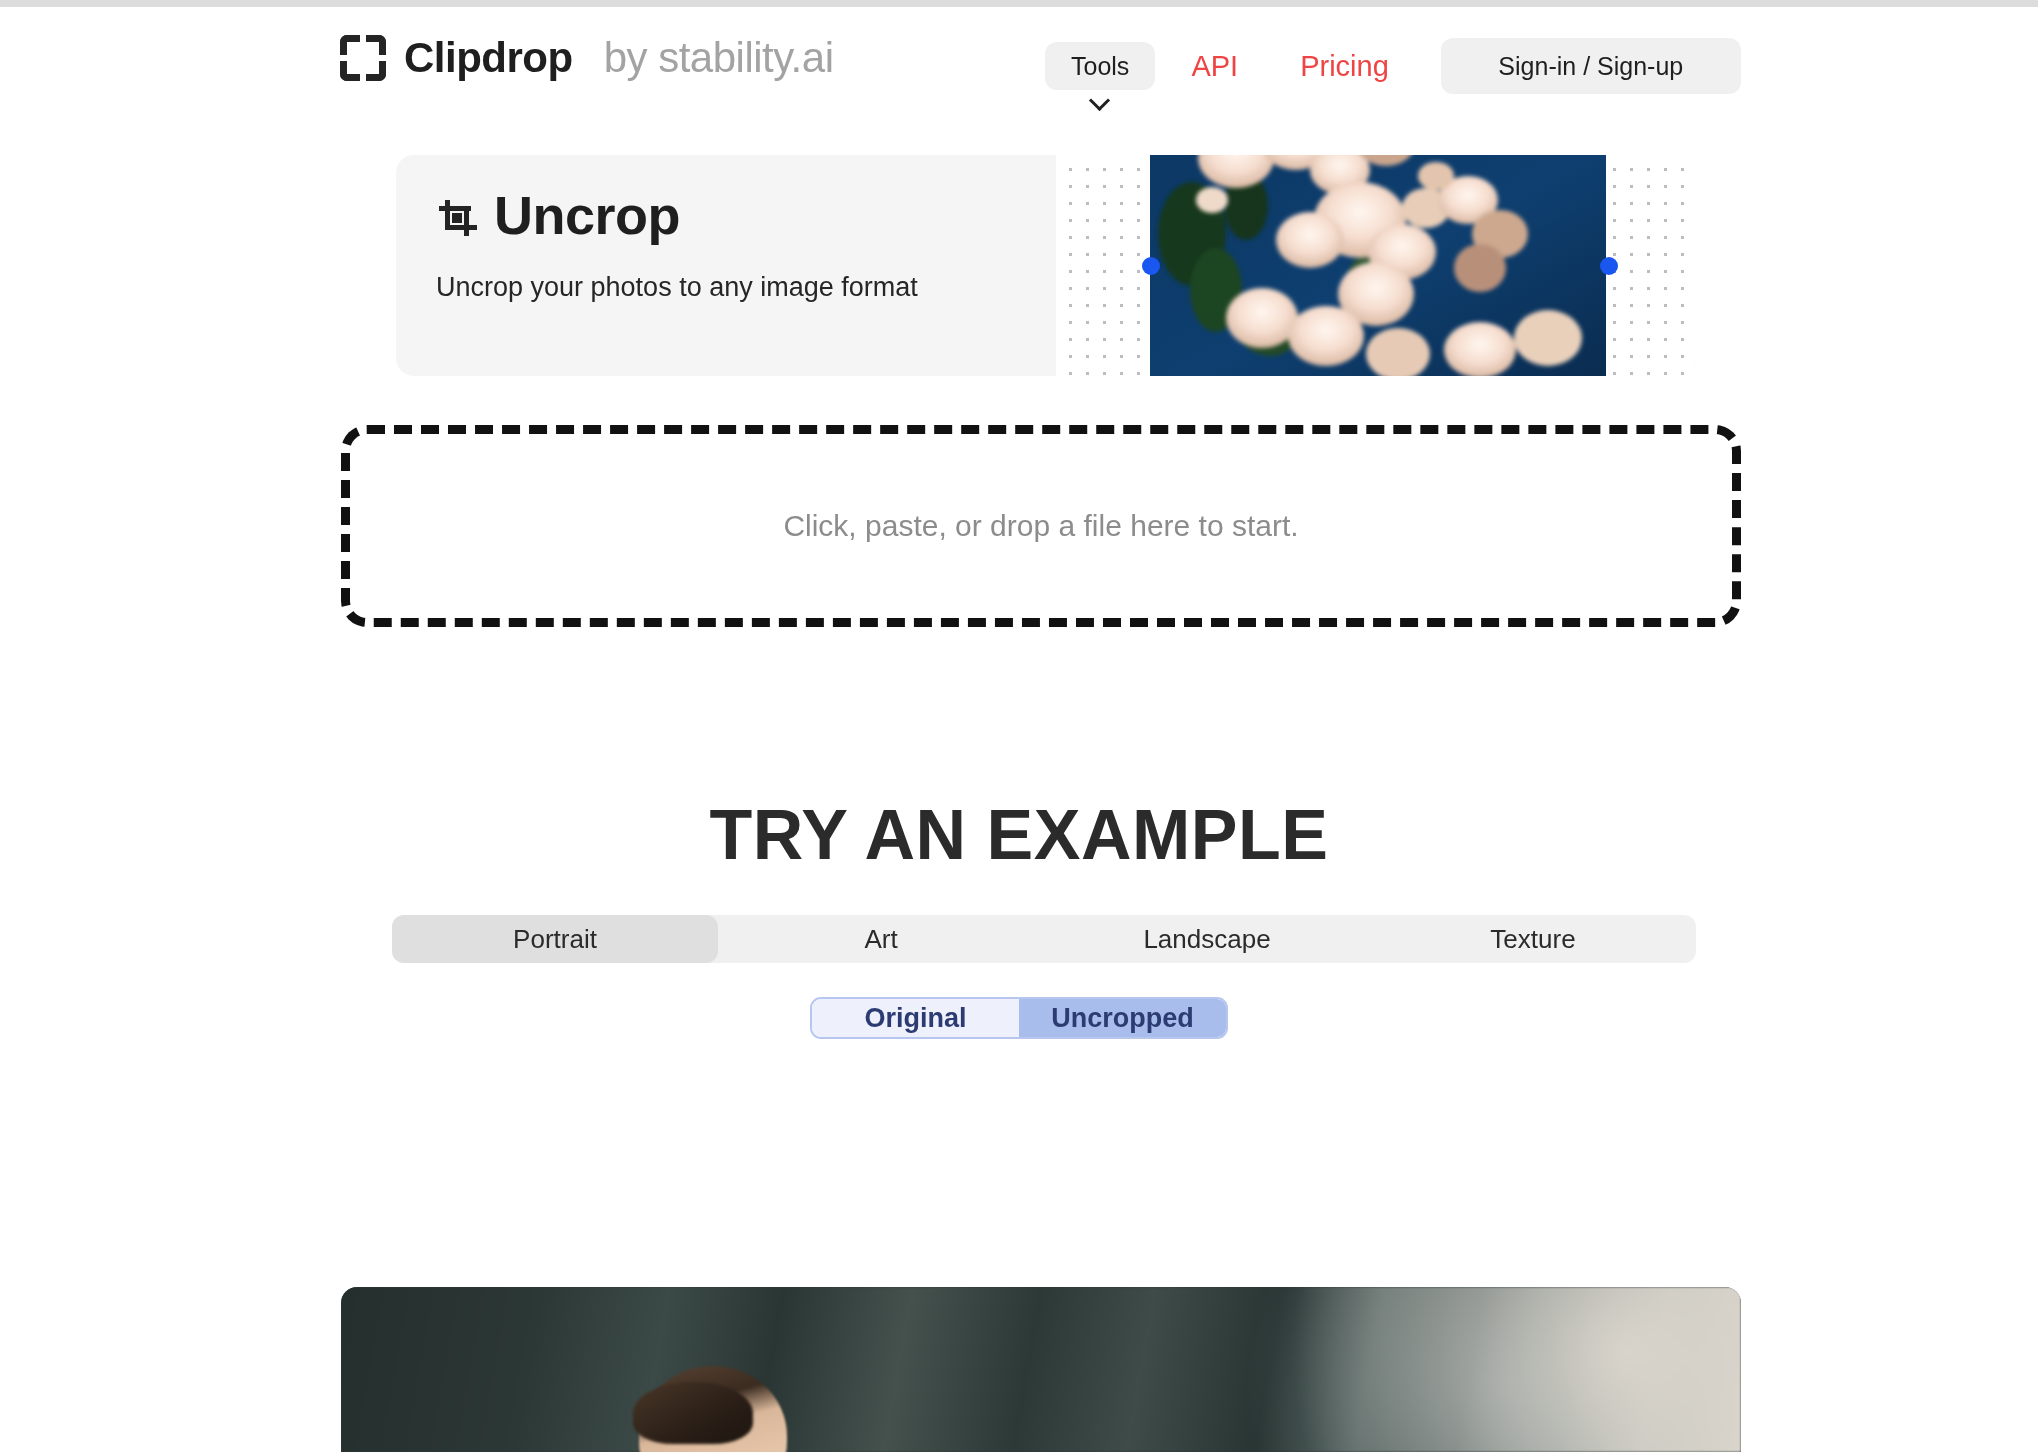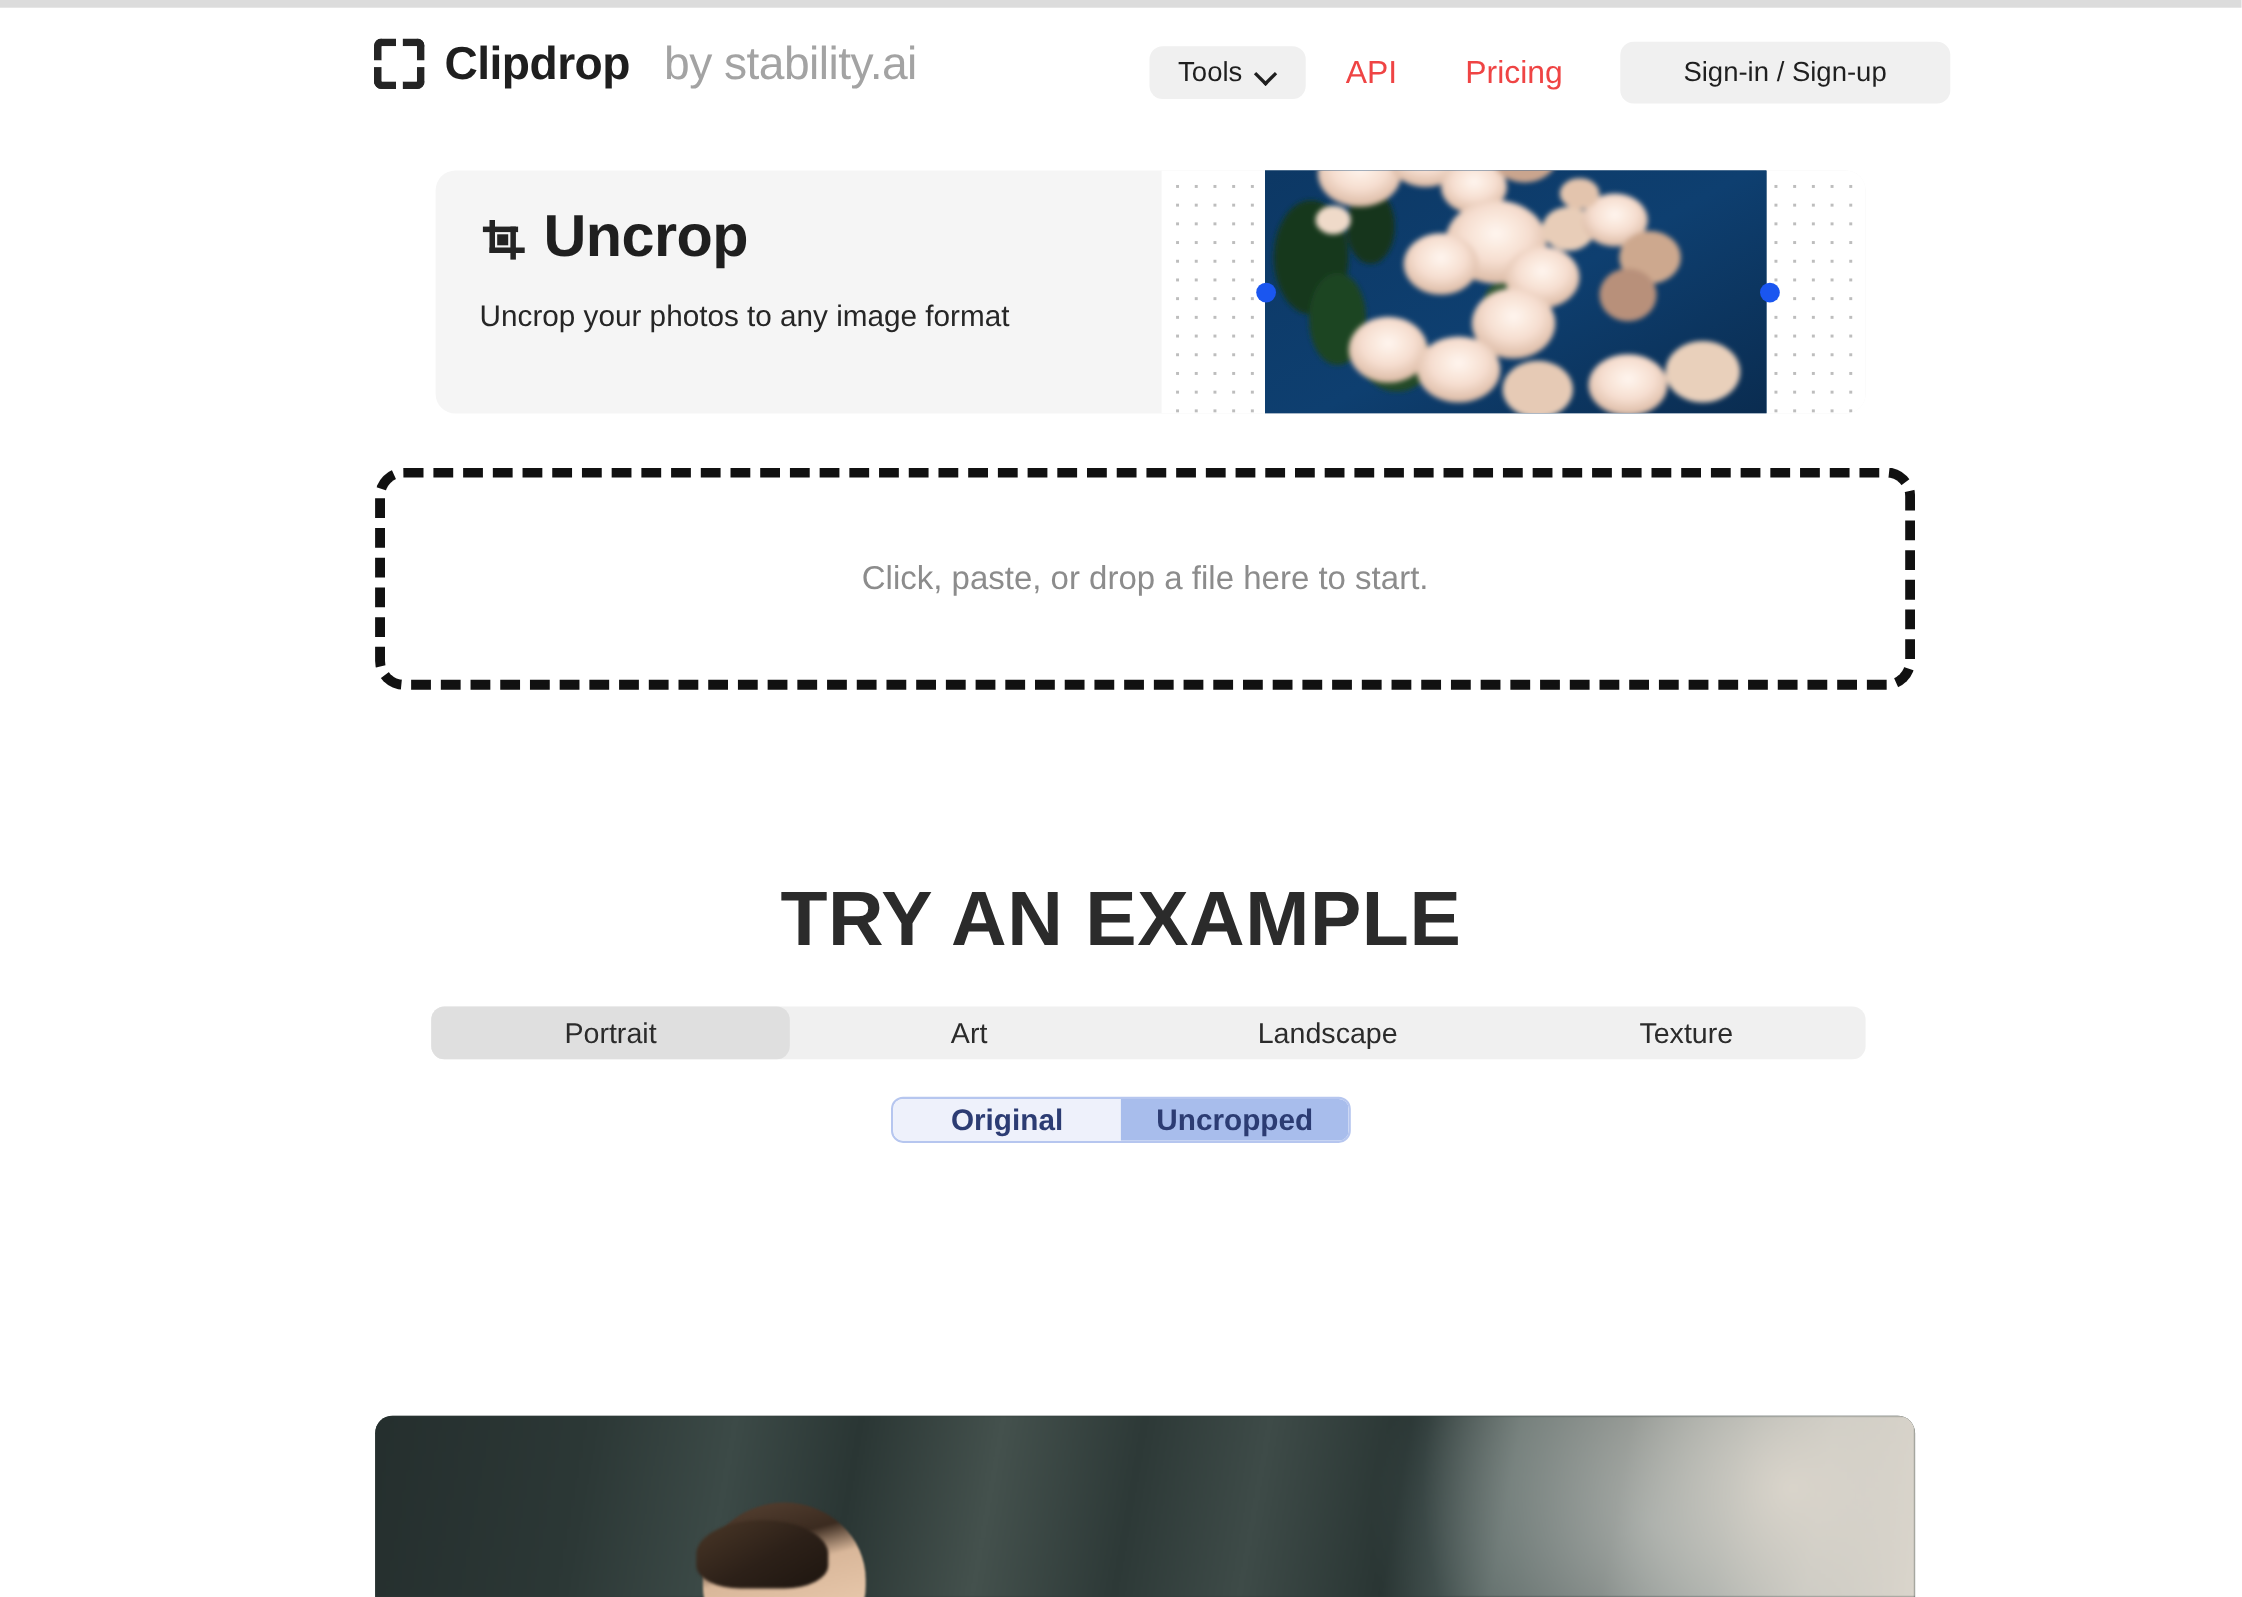--- a/index.html
+++ b/index.html
@@ -95,20 +95,21 @@
     gap: 12px;
     background: #f0f0f0;
     border-radius: 12px;
     padding: 10px 26px;
     font-size: 25px;
     color: #1f1f1f;
     height: 48px;
     border: none;
     cursor: pointer;
     font-family: "Liberation Sans", sans-serif;
+    flex-direction: column;
   }
 
   .chev {
     width: 20px; height: 12px;
     display: inline-block;
     position: relative;
   }
   .chev::after {
     content: "";
     position: absolute;

